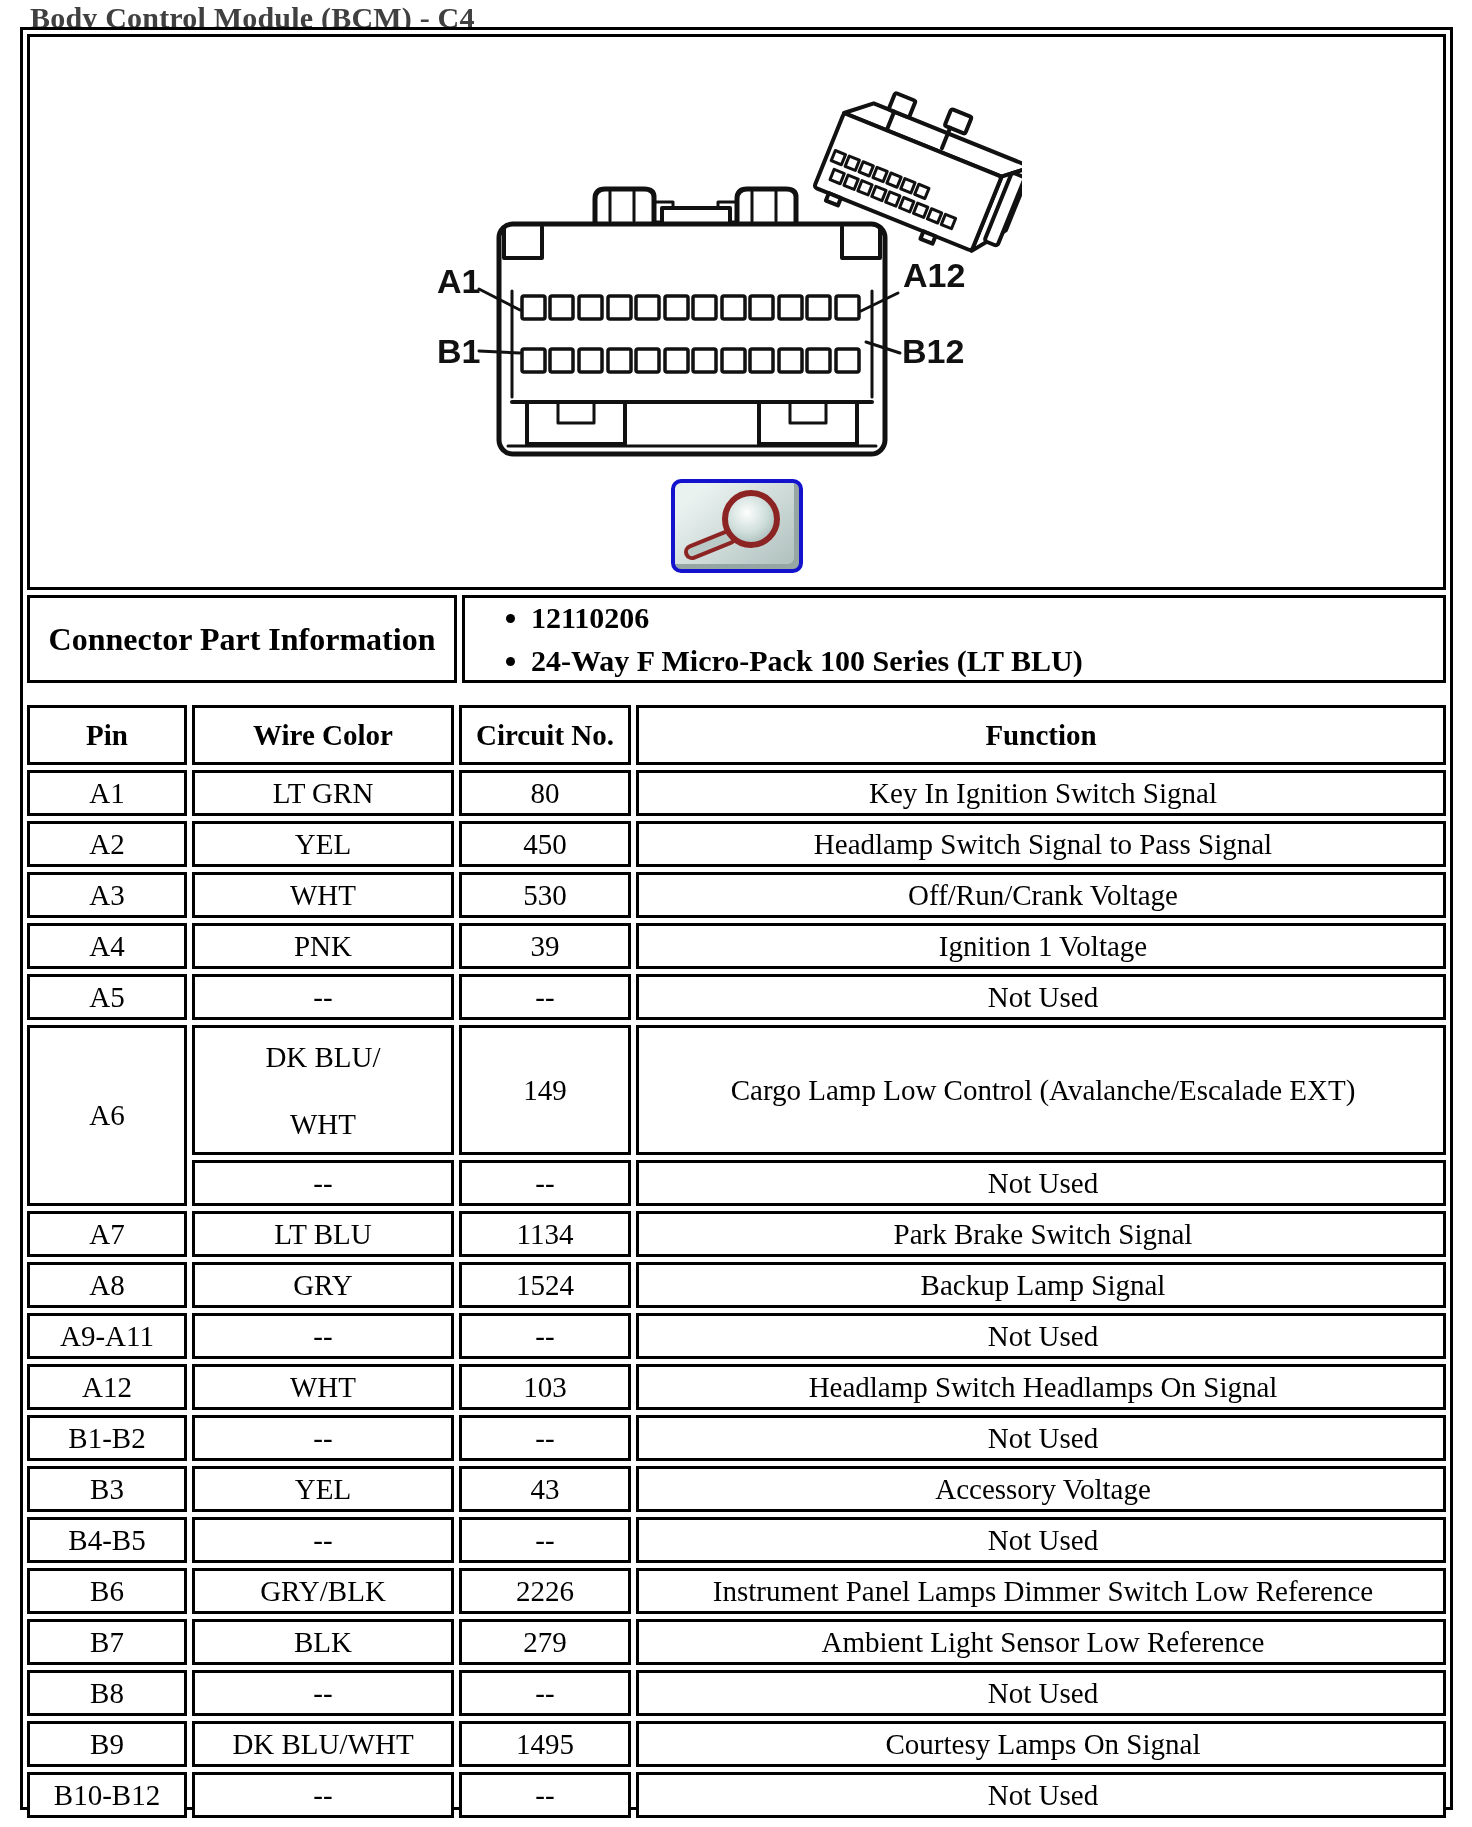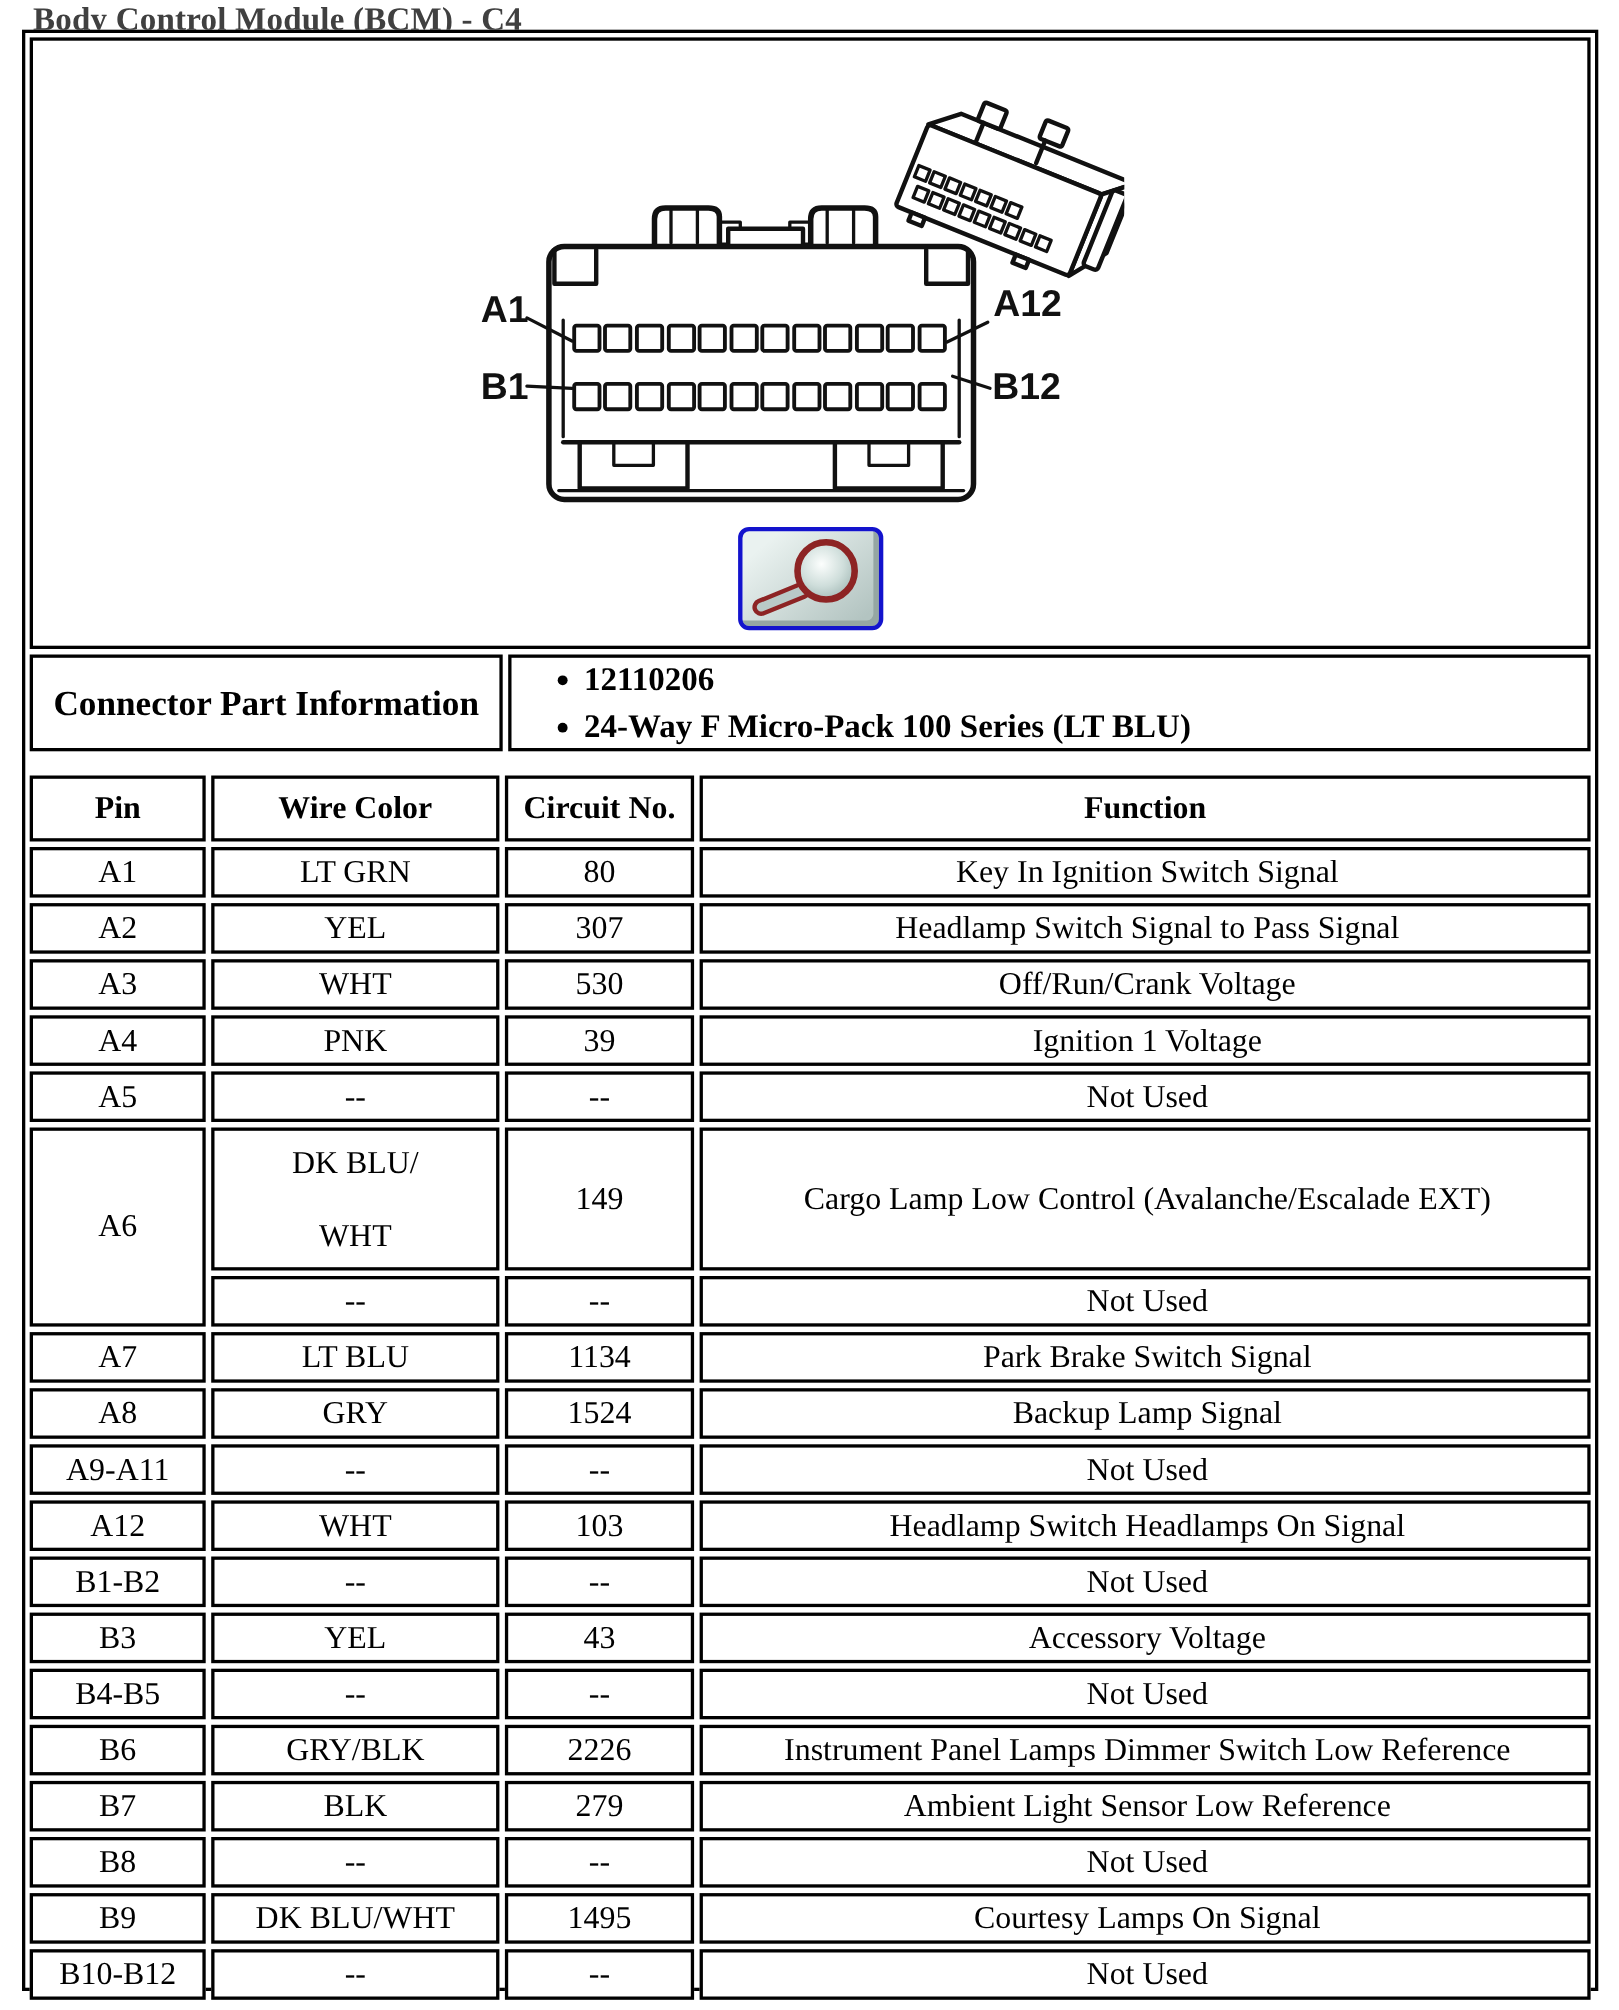--- a/index.html
+++ b/index.html
@@ -199,21 +199,21 @@
       </tr>
       <tr>
         <td>A1</td>
         <td>LT GRN</td>
         <td>80</td>
         <td class="fn">Key In Ignition Switch Signal</td>
       </tr>
       <tr>
         <td>A2</td>
         <td>YEL</td>
-        <td>307</td>
+        <td>450</td>
         <td class="fn">Headlamp Switch Signal to Pass Signal</td>
       </tr>
       <tr>
         <td>A3</td>
         <td>WHT</td>
         <td>530</td>
         <td class="fn">Off/Run/Crank Voltage</td>
       </tr>
       <tr>
         <td>A4</td>

